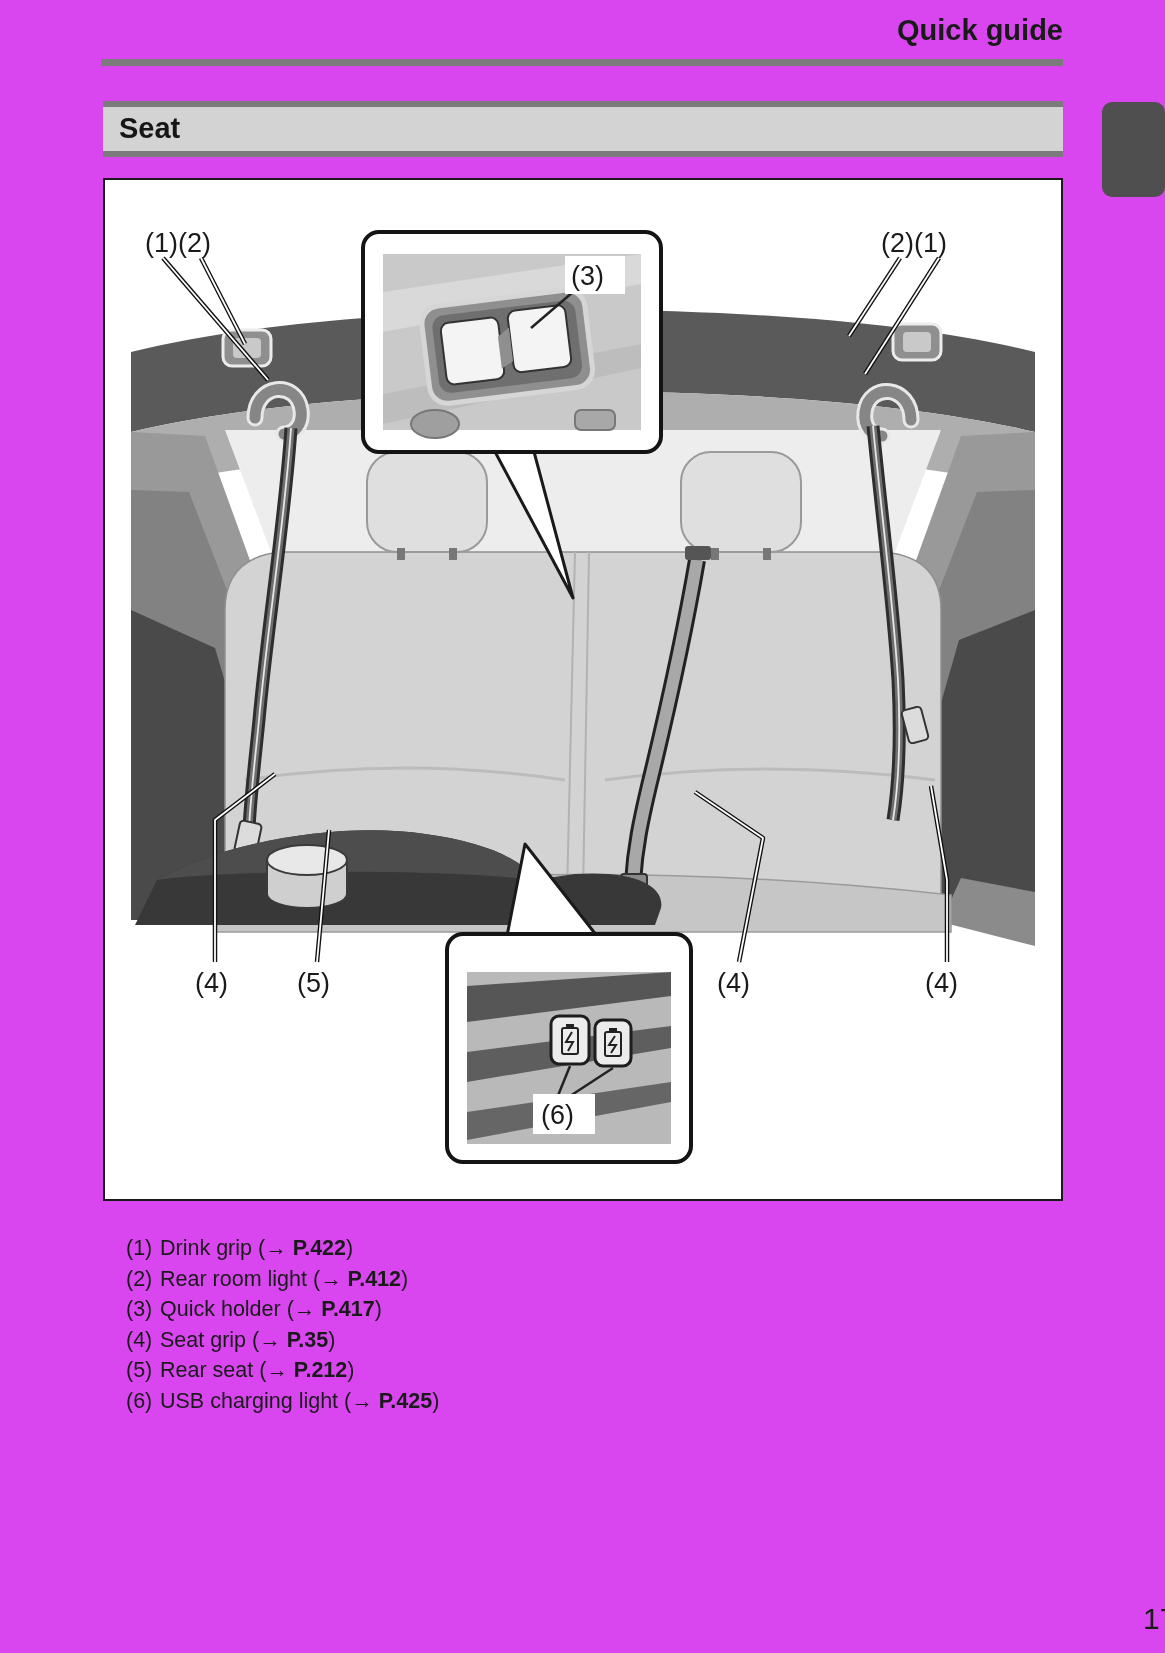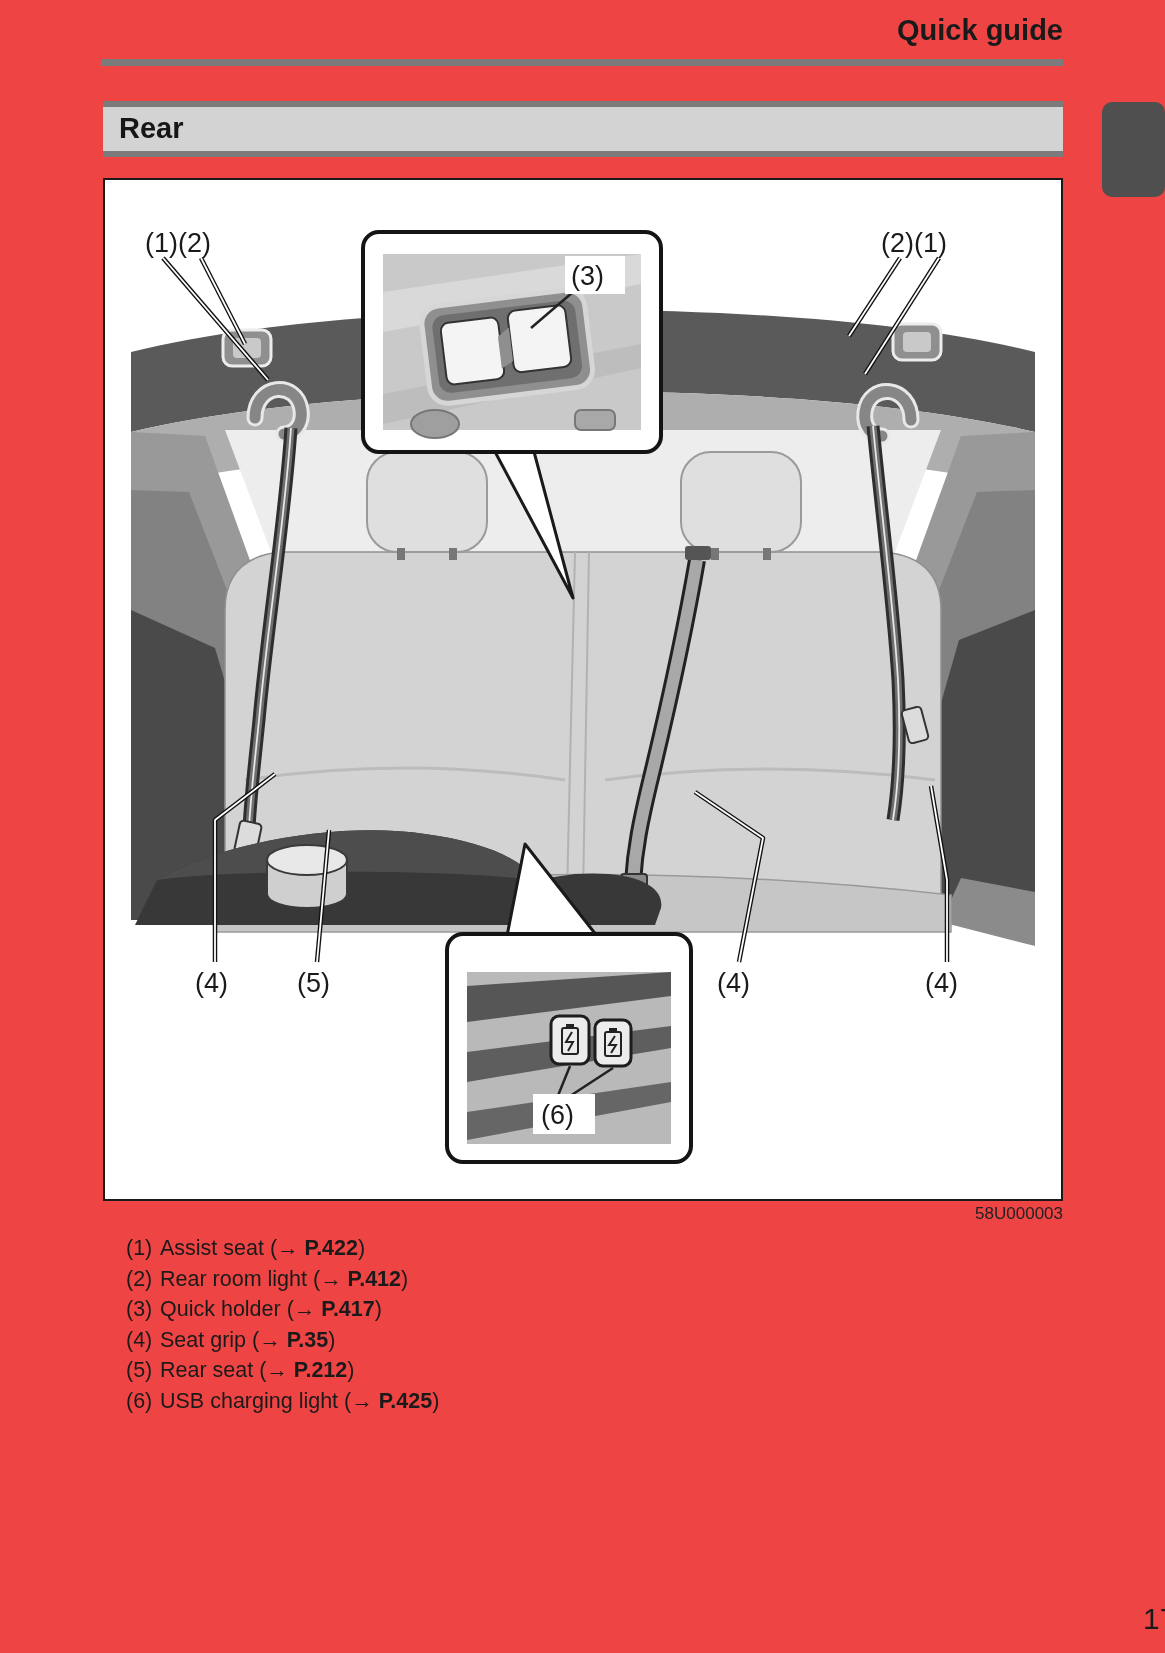--- a/index.html
+++ b/index.html
@@ -1,17 +1,17 @@
 <!DOCTYPE html>
 <html><head>
 <meta charset="utf-8">
 <style>
   html,body{margin:0;padding:0;background:#ffffff;}
   .page{
-    position:relative;width:1165px;height:1653px;background:#ef4444;
+    position:relative;width:1165px;height:1653px;background:#d946ef;
     font-family:"Liberation Sans","DejaVu Sans",sans-serif;color:#1a1a1a;
     overflow:hidden;
   }
   .header-title{
     position:absolute;top:14px;right:102px;
     font-size:29px;font-weight:bold;letter-spacing:0;
   }
   .header-rule{
     position:absolute;left:101px;top:59px;width:962px;height:7px;background:#7b7b7b;
   }
@@ -50,21 +50,21 @@
 </style>
 </head>
 <body>
 
 <div class="page">
 
   <div class="header-title">Quick guide</div>
   <div class="header-rule"></div>
 
   <div class="section-bar">
-    <div class="section-label">Rear</div>
+    <div class="section-label">Seat</div>
   </div>
 
   <div class="edge-tab"></div>
 
   <div class="figure-box">
     <svg viewBox="0 0 956 1019" preserveAspectRatio="xMidYMid meet">
 
       <g>
         <path d="M26,172 C250,116 706,116 930,172 L930,252 C706,198 250,198 26,252 Z" fill="#5a5a5a"></path>
         <path d="M26,252 C250,198 706,198 930,252 L930,310 C706,254 250,254 26,310 Z" fill="#aeaeae"></path>
@@ -222,25 +222,24 @@
         <text class="callout-text" x="40" y="72">(1)(2)</text>
         <text class="callout-text" x="776" y="72">(2)(1)</text>
         <text class="callout-text" x="90" y="812">(4)</text>
         <text class="callout-text" x="192" y="812">(5)</text>
         <text class="callout-text" x="612" y="812">(4)</text>
         <text class="callout-text" x="820" y="812">(4)</text>
       </g>
     </svg>
   </div>
 
-  <div class="figure-code">58U000003</div>
 
   <div class="legend">
     <div class="legend-row">
-      <span class="lnum">(1)</span><span>Assist seat</span>
+      <span class="lnum">(1)</span><span>Drink grip</span>
       <span class="lref"><span>(→ </span><b>P.422</b><span>)</span></span>
     </div>
     <div class="legend-row">
       <span class="lnum">(2)</span><span>Rear room light</span>
       <span class="lref"><span>(→ </span><b>P.412</b><span>)</span></span>
     </div>
     <div class="legend-row">
       <span class="lnum">(3)</span><span>Quick holder</span>
       <span class="lref"><span>(→ </span><b>P.417</b><span>)</span></span>
     </div>

